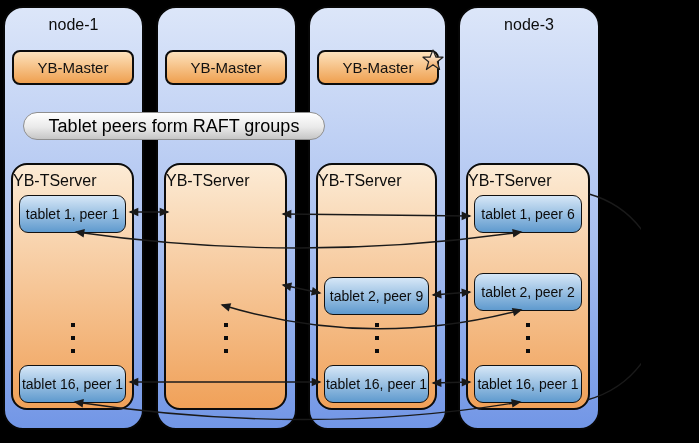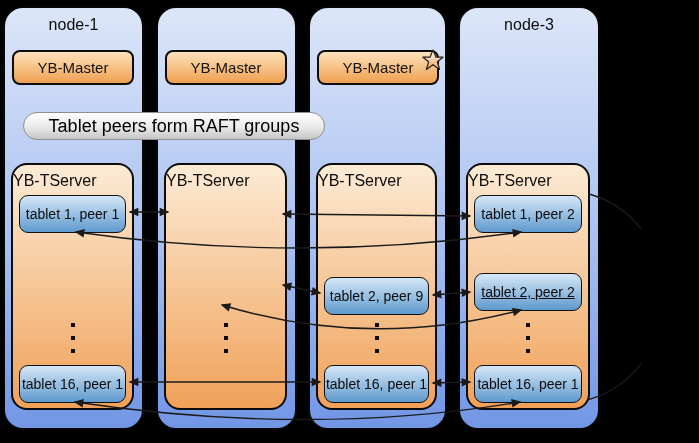--- a/index.html
+++ b/index.html
@@ -40,21 +40,21 @@
     position:absolute;left:6px;right:6px;height:38px;box-sizing:border-box;
     border:1.5px solid #111;border-radius:9px;
     background:linear-gradient(180deg,#d6e7f7 0%,#5f9ace 100%);
     display:flex;align-items:center;justify-content:center;
     font-size:14px;color:#0c0c0c;
   }
   .row1{top:30px;}
   .row3{top:200px;}
   .n2 .row2{top:103px;}
   .n3 .row2{top:112px;}
-  .n4 .row2{top:108px;text-decoration:underline;}
+  .n4 .row2{top:108px;}
   .dots{position:absolute;left:calc(50% - 2px);top:158px;width:4px;}
   .dots i{display:block;width:4px;height:4px;background:#0c0c0c;margin-bottom:9px;}
   .banner{
     position:absolute;left:23px;top:112px;width:302px;height:28px;box-sizing:border-box;
     background:linear-gradient(180deg,#ffffff 0%,#e9e9e9 55%,#c6c6c6 100%);
     border:1px solid #8f8f8f;border-radius:14px;
     display:flex;align-items:center;justify-content:center;
     font-size:18px;color:#000;z-index:4;
   }
   #arrow-layer{position:absolute;left:0;top:0;width:699px;height:443px;z-index:5;pointer-events:none;}
@@ -117,21 +117,21 @@
           <i></i>
         </div>
       <div class="tablet row3">tablet 16, peer 1</div>
     </div>
   </div>
 
   <div class="node n4">
     <div class="node-title">node-3</div>
     <div class="tserver">
       <div class="tserver-title">YB-TServer</div>
-      <div class="tablet row1">tablet 1, peer 2</div>
+      <div class="tablet row1">tablet 1, peer 6</div>
       <div class="tablet row2">tablet 2, peer 2</div>
       <div class="dots">
           <i></i>
           <i></i>
           <i></i>
         </div>
       <div class="tablet row3">tablet 16, peer 1</div>
     </div>
   </div>
 

